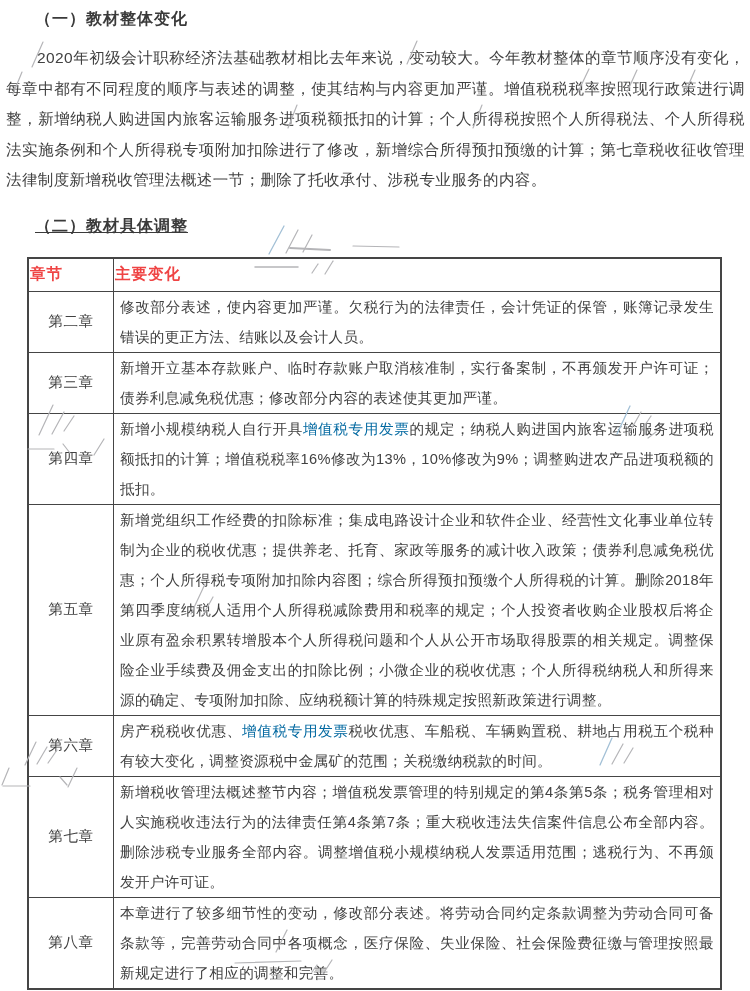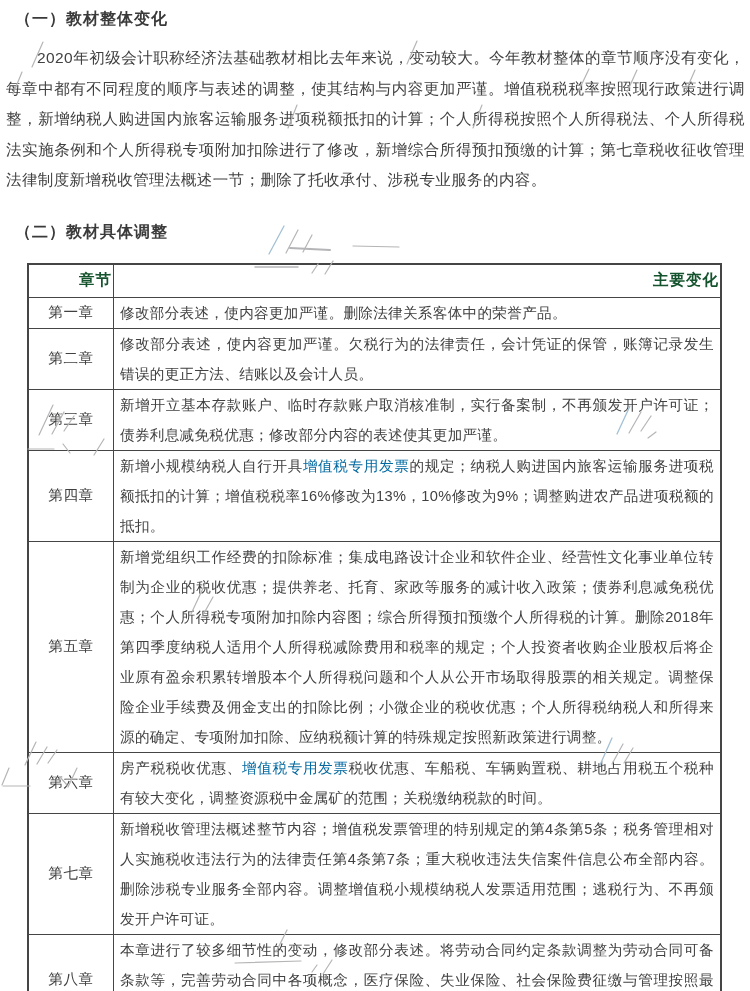--- a/index.html
+++ b/index.html
@@ -9,51 +9,51 @@
     font-family:"Liberation Sans","DejaVu Sans",sans-serif;
     color:#414141;
     position:relative;
     overflow:hidden;
   }
   .section-heading{
     font-size:16px;
     font-weight:bold;
     color:#3a3a3a;
     margin:0;
-    padding-left:15px;
+    padding-left:35px;
     letter-spacing:1px;
   }
   .heading-one{padding-top:9px;}
   .intro-para{
     font-size:15.5px;
     line-height:30.5px;
     margin:13px 5px 8px 6px;
     text-indent:31px;
     text-align:justify;
     color:#414141;
     letter-spacing:0.4px;
   }
-  .heading-two{margin-top:26px;}
+  .heading-two{margin-top:20px;text-decoration:underline;}
   table.changes{
     border-collapse:collapse;
     margin:20px 0 0 27px;
     width:695px;
     table-layout:fixed;
     border:2px solid #454545;
   }
   table.changes th, table.changes td{
     border:1px solid #454545;
   }
   th.col-chapter{width:82px;}
   table.changes th{
     font-size:15.5px;
     font-weight:bold;
-    color:#14532d;
+    color:#ef4444;
     height:30px;
-    text-align:right;
+    text-align:left;
     letter-spacing:1px;
   }
   td.ch{
     width:82px;
     text-align:center;
     font-size:14.6px;
     color:#414141;
     letter-spacing:0.5px;
   }
   td.content{
@@ -80,24 +80,20 @@
 <h3 class="section-heading heading-two">（二）教材具体调整</h3>
 
 <table class="changes">
   <thead>
     <tr>
       <th class="col-chapter">章节</th>
       <th>主要变化</th>
     </tr>
   </thead>
   <tbody>
-      <tr>
-        <td class="ch">第一章</td>
-        <td class="content"><span>修改部分表述，使内容更加严谨。删除法律关系客体中的荣誉产品。</span></td>
-      </tr>
       <tr>
         <td class="ch">第二章</td>
         <td class="content"><span>修改部分表述，使内容更加严谨。欠税行为的法律责任，会计凭证的保管，账簿记录发生错误的更正方法、结账以及会计人员。</span></td>
       </tr>
       <tr>
         <td class="ch">第三章</td>
         <td class="content"><span>新增开立基本存款账户、临时存款账户取消核准制，实行备案制，不再颁发开户许可证；债券利息减免税优惠；修改部分内容的表述使其更加严谨。</span></td>
       </tr>
       <tr>
         <td class="ch">第四章</td>

